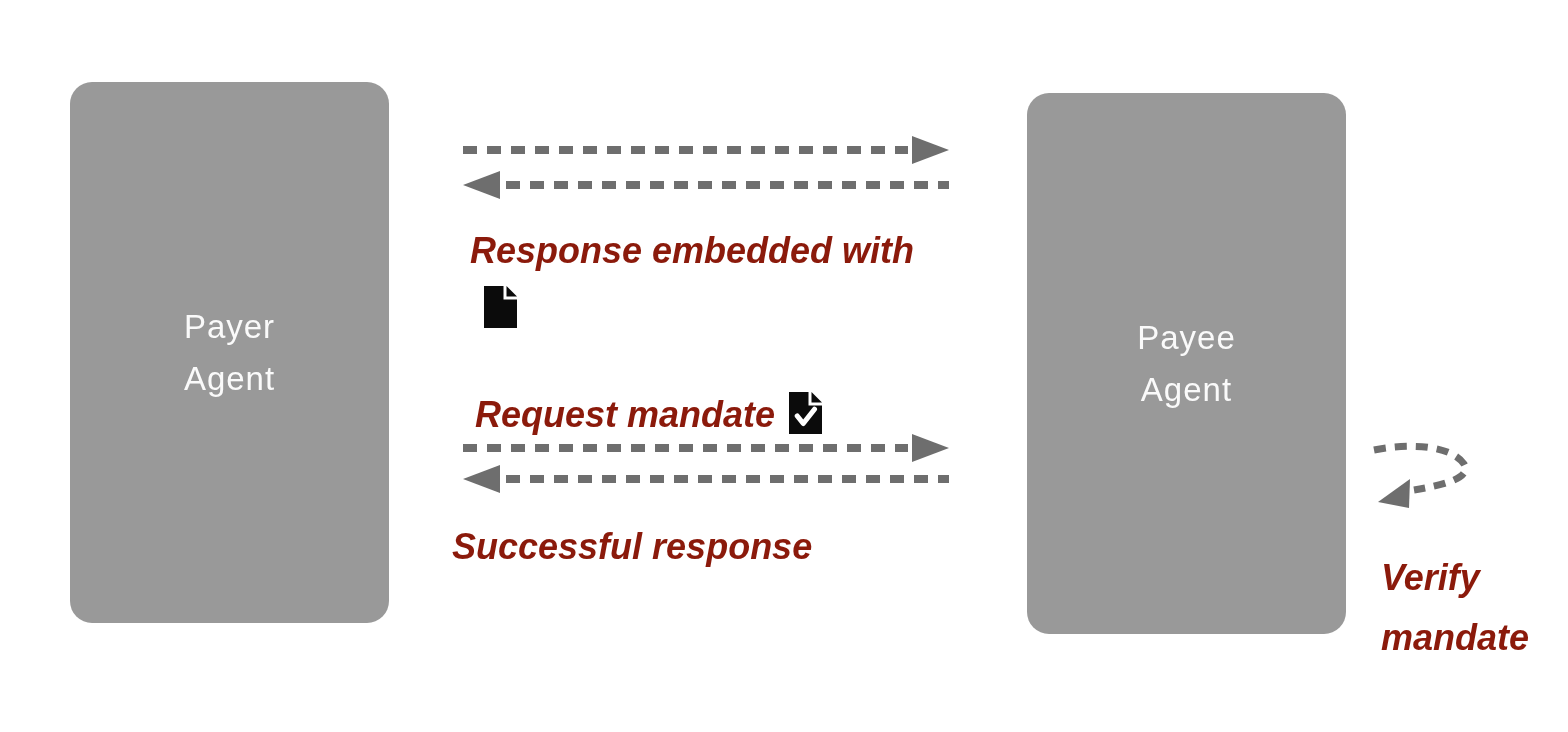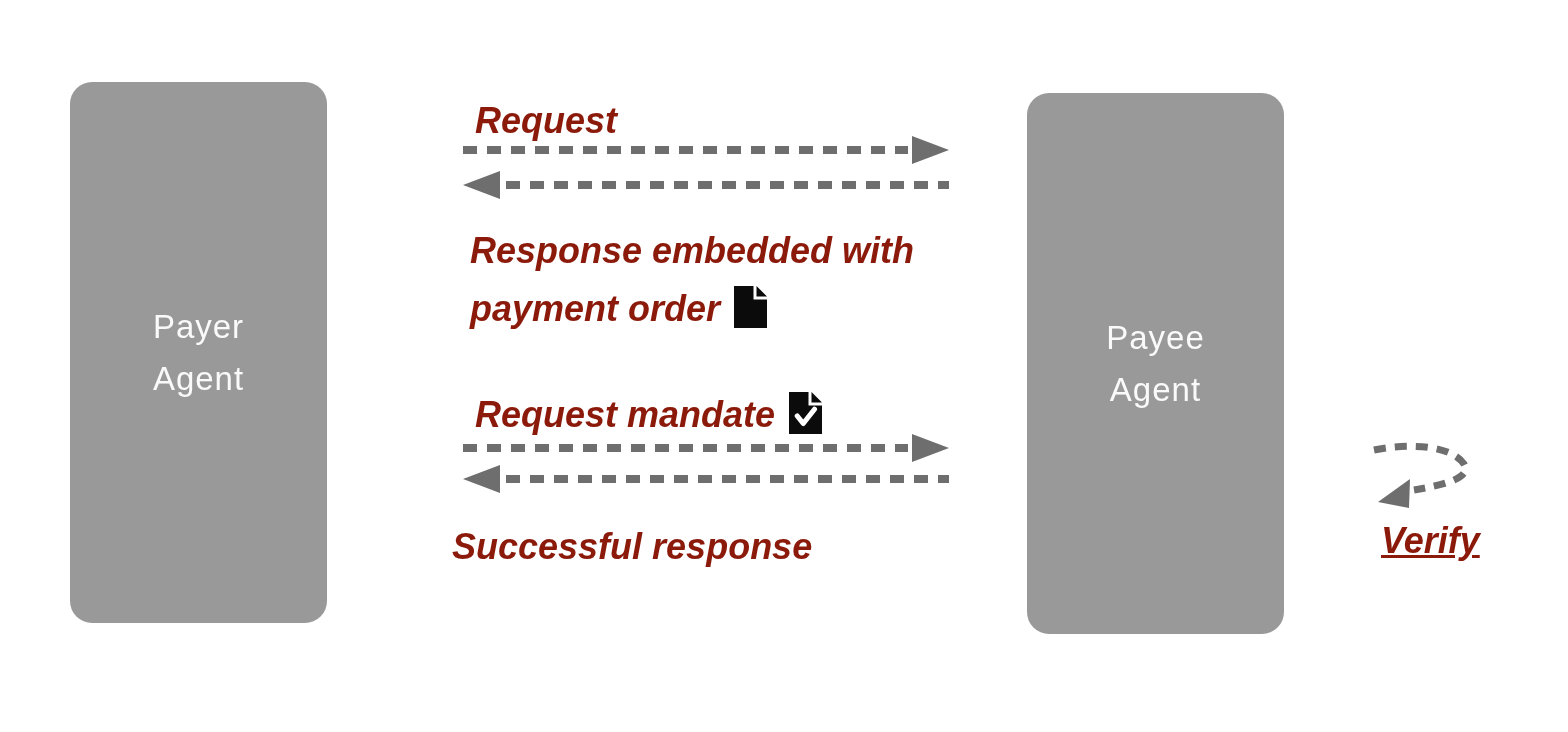--- a/index.html
+++ b/index.html
@@ -18,21 +18,21 @@
   .canvas {
     position: relative;
     width: 1568px;
     height: 732px;
     background: var(--background);
     overflow: hidden;
   }
   .agent-box {
     position: absolute;
     top: 82px;
-    width: 257px;
+    width: 319px;
     height: 541px;
     background: var(--box-fill);
     border-radius: 22px;
     display: flex;
     align-items: center;
     justify-content: center;
   }
   .agent-box.payer { left: 70px; }
   .agent-box.payee { left: 1027px; margin-top: 11px; }
   .agent-name {
@@ -94,35 +94,34 @@
     </div>
   </div>
 
   <div class="agent-box payee">
     <div class="agent-name">
       <div>Payee</div>
       <div>Agent</div>
     </div>
   </div>
 
-  <div class="red-label" style="left:475px; top:92px;">Request</div>
 
   <svg class="arrow-svg" style="left:460px; top:132px;" width="492" height="36" viewBox="0 0 492 36">
     <line class="dash-line" x1="3" y1="18" x2="448" y2="18"></line>
     <polygon class="arrow-head" points="452,4 452,32 489,18"></polygon>
   </svg>
 
   <svg class="arrow-svg" style="left:460px; top:167px;" width="492" height="36" viewBox="0 0 492 36">
     <polygon class="arrow-head" points="40,4 40,32 3,18"></polygon>
     <line class="dash-line" x1="46" y1="18" x2="489" y2="18"></line>
   </svg>
 
   <div class="red-label" style="left:470px; top:222px;">
     <span>Response embedded with</span><br>
-    <span>payment order</span><svg class="doc-icon" viewBox="0 0 22 28">
+    <svg class="doc-icon" viewBox="0 0 22 28">
         <path class="page" d="M0 0 H13 V9 H22 V28 H0 Z"></path>
         <path class="page" d="M15 0 L22 7 H15 Z"></path>
       </svg>
   </div>
 
   <div class="red-label" style="left:475px; top:386px;">
     <span>Request mandate</span><svg class="doc-icon" viewBox="0 0 22 28">
         <path class="page" d="M0 0 H13 V9 H22 V28 H0 Z"></path>
         <path class="page" d="M15 0 L22 7 H15 Z"></path>
         <path class="check" d="M5.5 16 L9.5 21 L17 11.5"></path>
@@ -139,17 +138,18 @@
     <line class="dash-line" x1="46" y1="18" x2="489" y2="18"></line>
   </svg>
 
   <div class="red-label" style="left:452px; top:518px;">Successful response</div>
 
   <svg class="arrow-svg" style="left:1364px; top:440px;" width="114" height="72" viewBox="0 0 114 72">
     <path class="loop-line" d="M10 10 C 45 3, 87 5, 100 24 C 108 38, 80 45, 50 50"></path>
     <polygon class="arrow-head" points="14,62 46,39 45,68"></polygon>
   </svg>
 
-  <div class="red-label" style="left:1381px; top:511px; line-height:60px;text-decoration:underline;">
+  <div class="red-label" style="left:1381px; top:548px; line-height:60px;">
     <span>Verify</span><br>
+    <span>mandate</span>
   </div>
 
 </div>
 
 </body></html>

